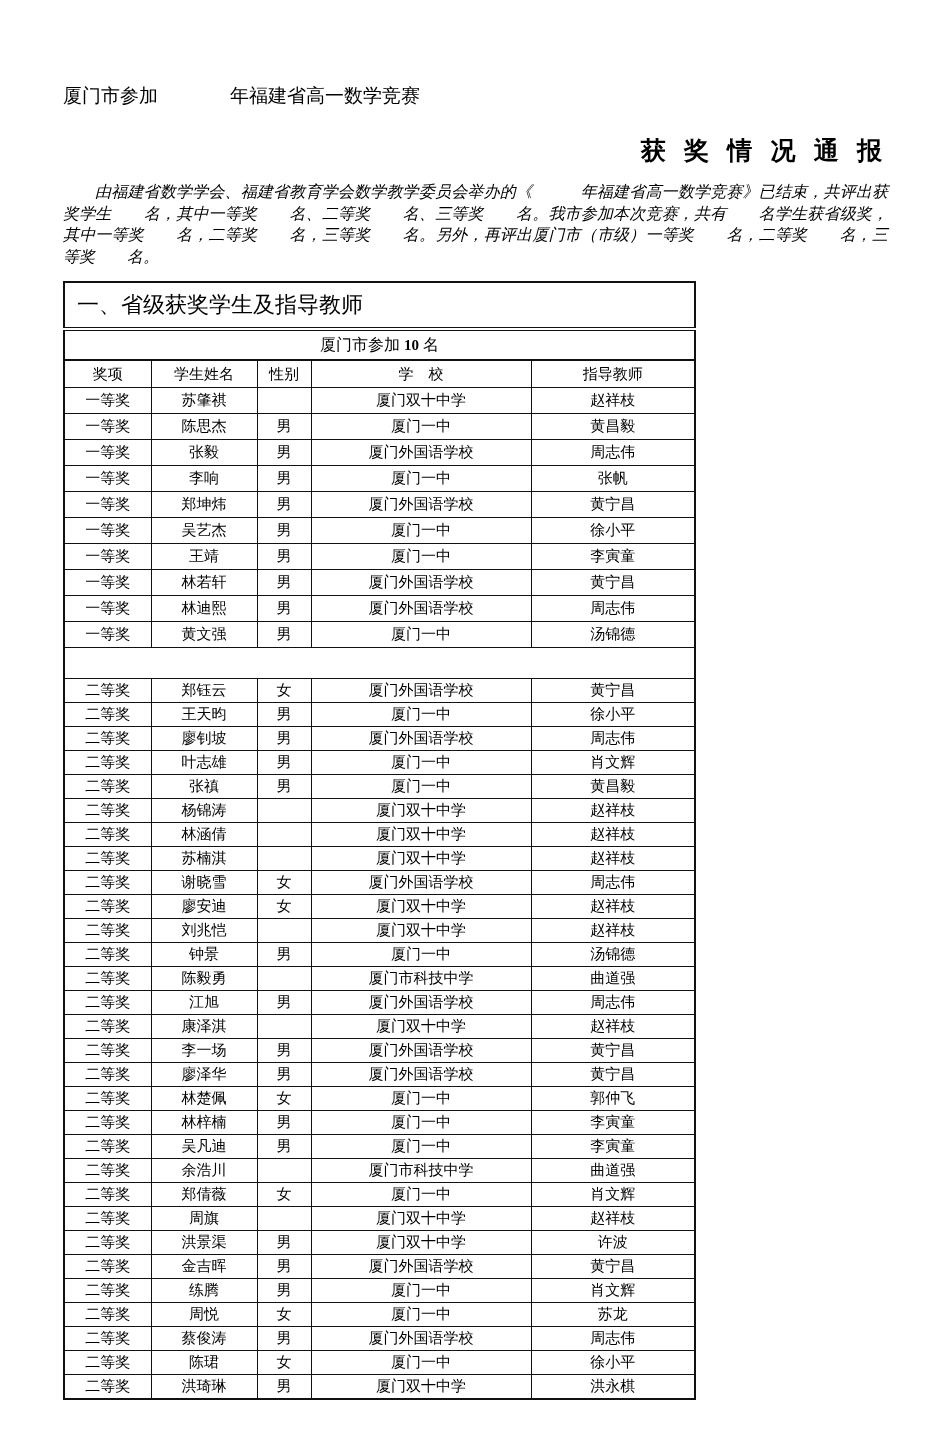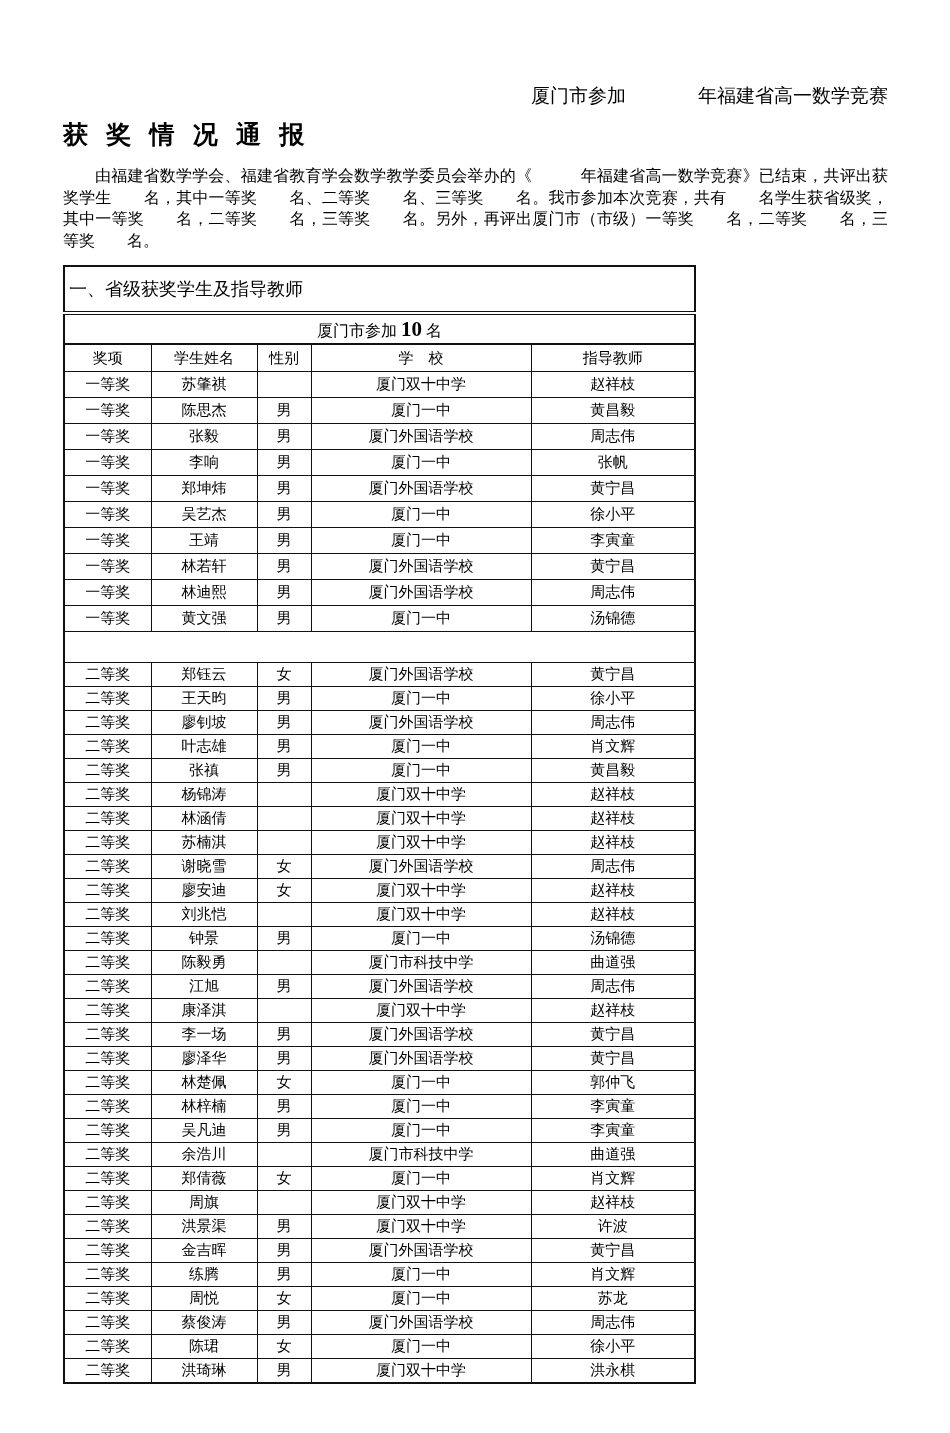--- a/index.html
+++ b/index.html
@@ -10,40 +10,41 @@
     background:#ffffff;
     box-sizing:border-box;
     padding:0 62px 0 63px;
     overflow:hidden;
     font-family:"Liberation Serif","DejaVu Serif",serif;
     color:#000;
   }
   
   .title1{
     margin:84px 0 0 0;
-    text-align:right;
+    text-align:left;
     font-size:19px;
     line-height:23px;
     font-weight:400;
     white-space:nowrap;
   }
   .title1 .gap{display:inline-block;width:72px;}
   .title2{
-    margin:12px 0 0 0;
-    text-align:left;
+    margin:28px 0 0 0;
+    text-align:right;
     font-size:25px;
     line-height:31px;
     font-weight:700;
     letter-spacing:6px;
     white-space:nowrap;
   }
   
   .intro{
     margin:15px 0 0 0;
     width:825px;
+    font-style:italic;
     font-size:16px;
     line-height:21.5px;
     text-align:justify;
     text-justify:inter-ideograph;
   }
   .intro p{margin:0;text-indent:2em;}
   
   table.awards{
     margin-top:14px;
     width:631px;
@@ -56,31 +57,31 @@
     padding:0 2px;
     text-align:center;
     font-size:15px;
     font-weight:400;
     overflow:hidden;
     white-space:nowrap;
   }
   tr.row-section td{
     height:44px;
     text-align:left;
-    font-size:18px;
-    padding-left:4px;
+    font-size:22px;
+    padding-left:12px;
     border-bottom:4px double #111;
   }
   tr.row-sub td{
     height:28px;
     font-size:16px;
     border-top:2px solid #111;
     border-bottom:2px solid #111;
   }
-  tr.row-sub b{font-size:21px;}
+  tr.row-sub b{font-size:15px;}
   tr.row-head th{height:26px;}
   tr.row-d1 td{height:25px;font-family:Liberation Mono, monospace;}
   tr.row-d2 td{height:23px;}
   tr.row-empty td{height:30px;}
 </style>
 </head>
 <body>
 
 <div class="page">
 

